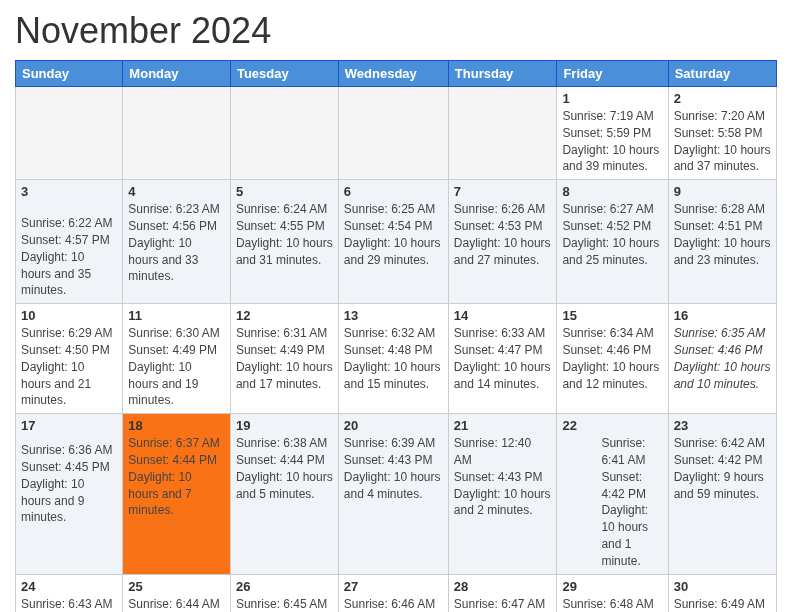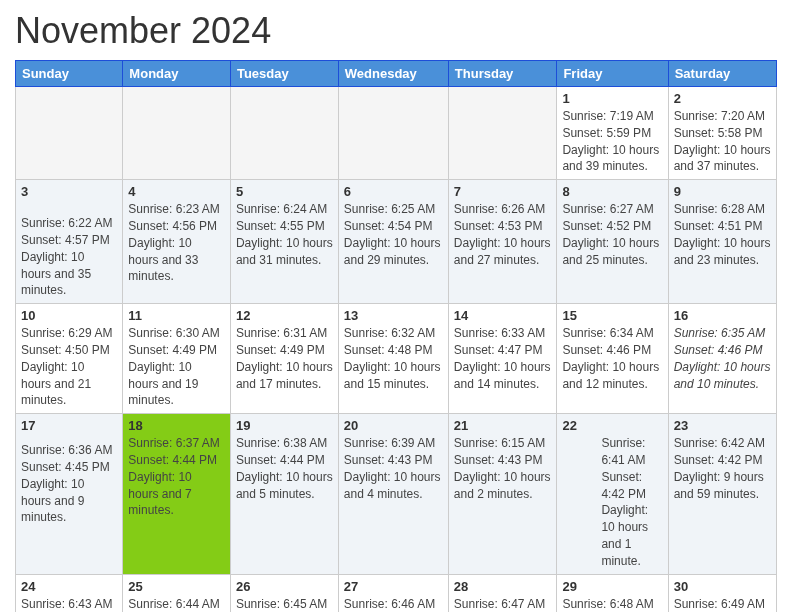--- a/index.html
+++ b/index.html
@@ -175,41 +175,41 @@
 Daylight: 10 hours and 10 minutes.</div>
           </td>
         </tr>
         <tr>
           <td style="background: rgb(240, 244, 248);">
             <div class="day-number">17</div>
             <div class="day-info" style="white-space: pre-line; margin-top: 9px;">Sunrise: 6:36 AM
 Sunset: 4:45 PM
 Daylight: 10 hours and 9 minutes.</div>
           </td>
-          <td style="background: #84cc16;">
+          <td style="background: #f97316;">
             <div class="day-number">18</div>
             <div class="day-info" style="white-space: pre-line;">Sunrise: 6:37 AM
 Sunset: 4:44 PM
 Daylight: 10 hours and 7 minutes.</div>
           </td>
           <td style="background: rgb(240, 244, 248);">
             <div class="day-number">19</div>
             <div class="day-info" style="white-space: pre-line;">Sunrise: 6:38 AM
 Sunset: 4:44 PM
 Daylight: 10 hours and 5 minutes.</div>
           </td>
           <td style="background: rgb(240, 244, 248);">
             <div class="day-number">20</div>
             <div class="day-info" style="white-space: pre-line;">Sunrise: 6:39 AM
 Sunset: 4:43 PM
 Daylight: 10 hours and 4 minutes.</div>
           </td>
           <td style="background: rgb(240, 244, 248);">
             <div class="day-number">21</div>
-            <div class="day-info" style="white-space: pre-line;">Sunrise: 6:15 AM
+            <div class="day-info" style="white-space: pre-line;">Sunrise: 12:40 AM
 Sunset: 4:43 PM
 Daylight: 10 hours and 2 minutes.</div>
           </td>
           <td style="background: rgb(240, 244, 248);">
             <div class="day-number">22</div>
             <div class="day-info" style="white-space: pre-line; margin-left: 39px;">Sunrise: 6:41 AM
 Sunset: 4:42 PM
 Daylight: 10 hours and 1 minute.</div>
           </td>
           <td style="background: rgb(240, 244, 248);">

